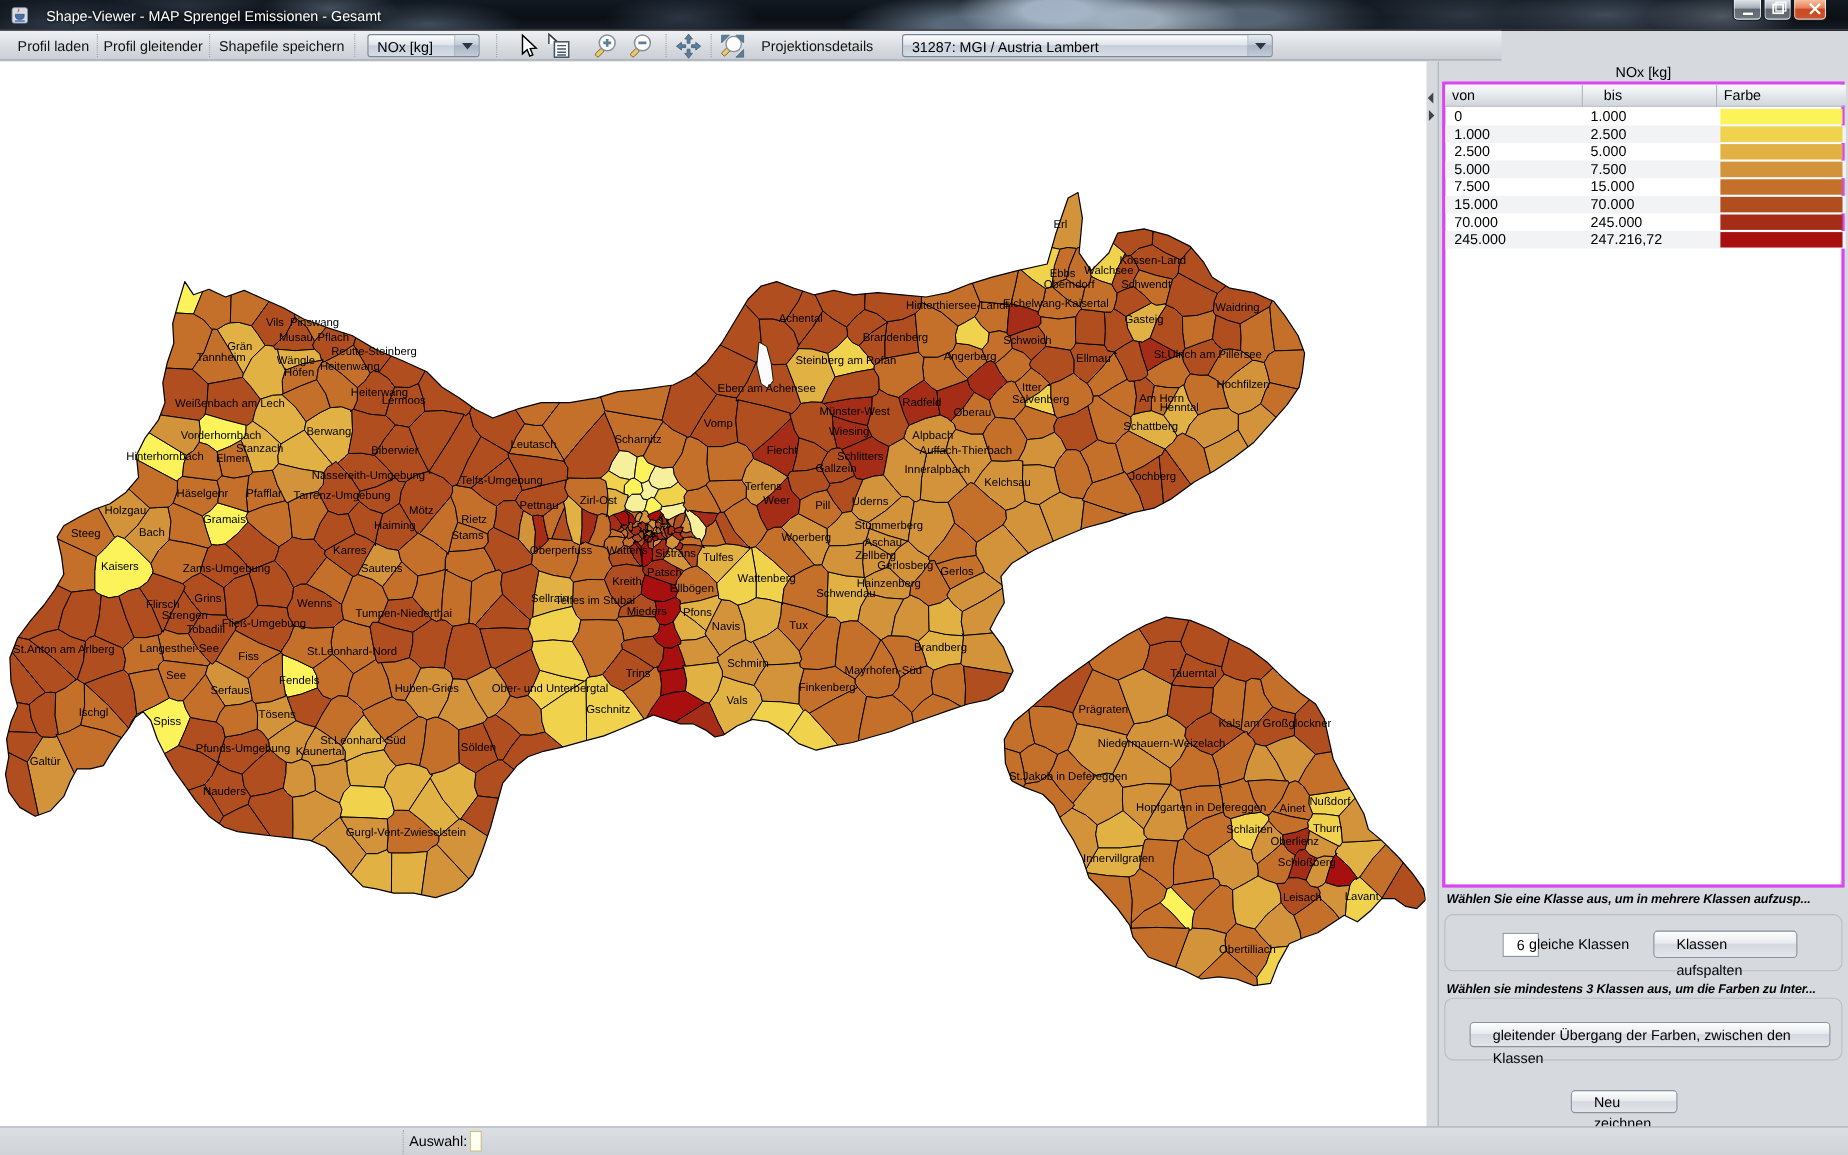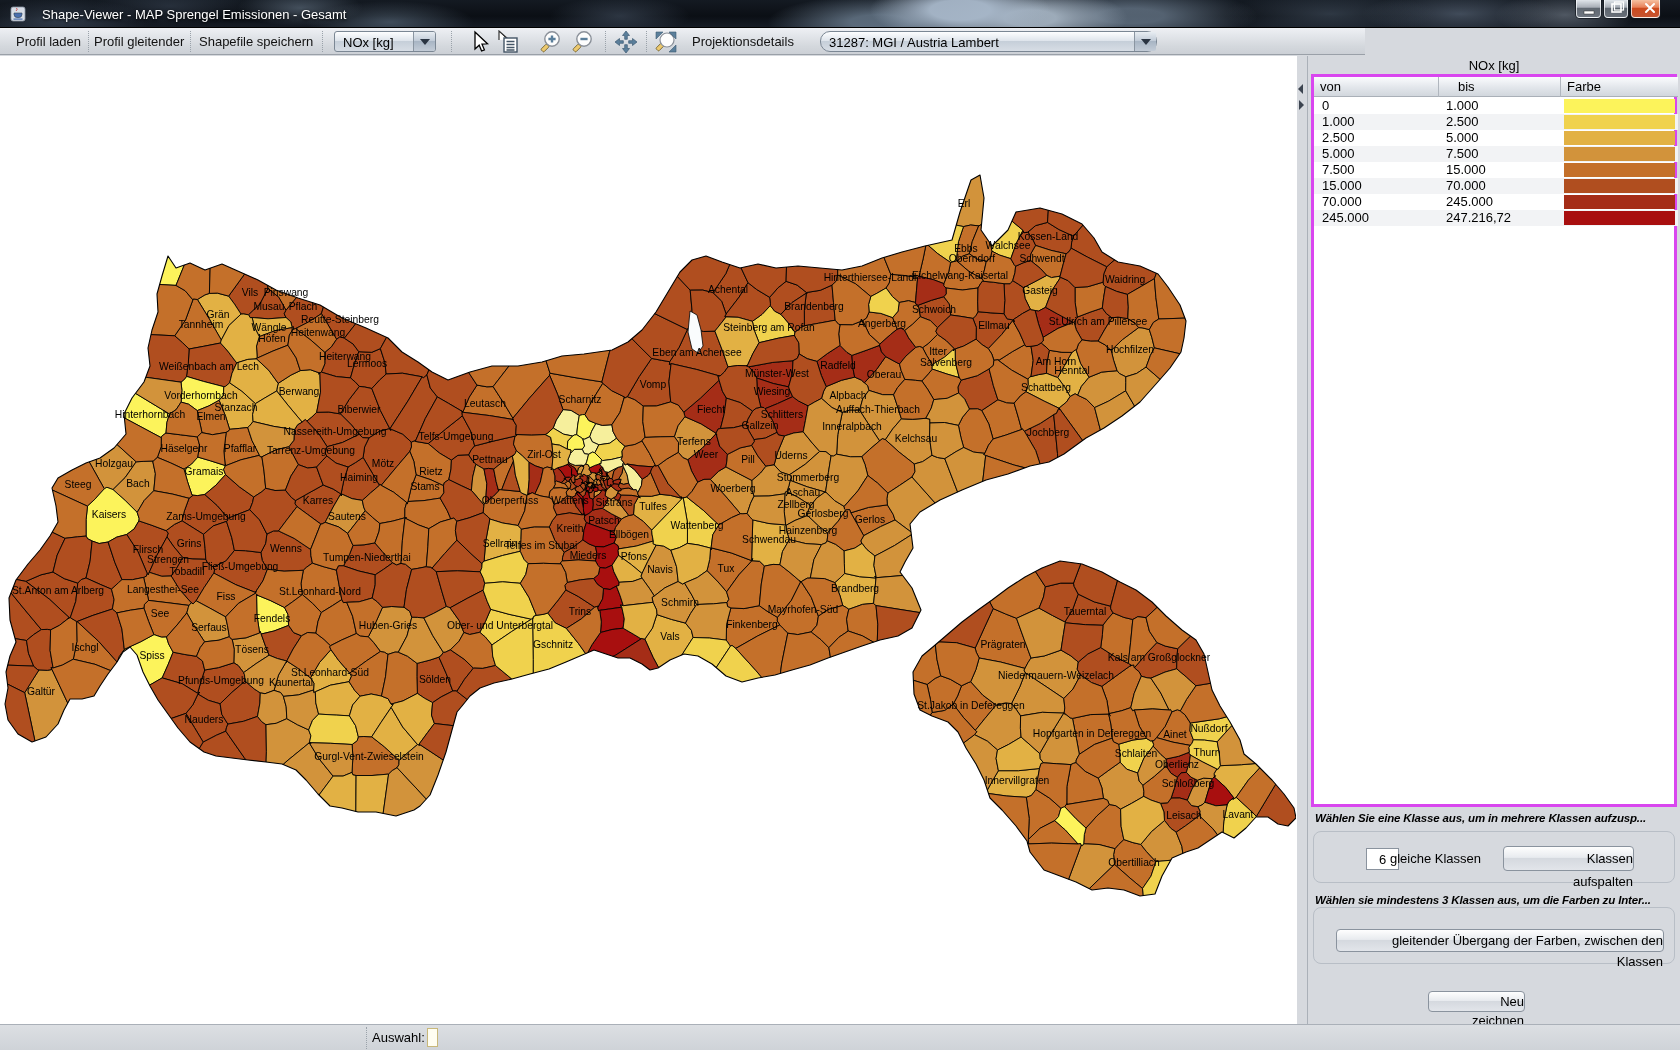--- a/index.html
+++ b/index.html
@@ -69,21 +69,21 @@
 #lthead .d { position:absolute; top:0; width:0; height:20px; border-left:1px solid #b0b6be; }
 .lrow { position:absolute; left:0; width:364px; height:16px; font-size:13px; color:#000; }
 .lrow span { position:absolute; top:0px; }
 .lrow .v1 { left:8px; } .lrow .v2 { left:132px; }
 .lrow .sw { position:absolute; left:250px; top:1px; width:111px; height:14px; }
 .odd { background:#f2f3f5; }
 
 .blabel { position:absolute; font-size:11.5px; letter-spacing:-0.15px; font-weight:bold; color:#000; white-space:nowrap;font-style:italic; }
 .gbox { position:absolute; border:1px solid #b8bec6; border-radius:8px; background:#d6d9de; }
 .sbtn { position:absolute; border:1px solid #8a939e; border-radius:4px;
-  background:linear-gradient(#fefefe, #e8ebef 45%, #d5d9df 50%, #e2e5ea); font-size:13px; color:#000; text-align:right;padding-left:20px; }
+  background:linear-gradient(#fefefe, #e8ebef 45%, #d5d9df 50%, #e2e5ea); font-size:13px; color:#000; text-align:left;padding-left:20px; }
 #tfield { position:absolute; left:52px; top:16px; width:33px; height:22px; background:#fff; border:1px solid #8a939e; font-size:13px; text-align:center; line-height:21px; }
 
 
 #statusbar { position:absolute; left:0; top:1024px; width:1680px; height:26px;
   background:linear-gradient(#dcdfe3, #cfd3d8); border-top:1px solid #aab0b8; font-size:13px; color:#000; }
 #statusbar .sep { position:absolute; left:366px; top:2px; height:22px; border-left:1px dotted #9aa2aa; }
 #selfield { position:absolute; left:427px; top:3px; width:11px; height:19px; background:#fffef2; border:1px solid #c8b87a; }
 </style>
 </head>
 <body>
@@ -150,21 +150,21 @@
     <svg class="ticon" style="left:654px" viewBox="0 0 24 24">
         <rect x="2" y="15" width="8" height="4" rx="1" transform="rotate(-45 6 17)" fill="#ecc96f" stroke="#6b5a22" stroke-width="0.8"></rect>
         <circle cx="13" cy="10" r="7" fill="#fdfdfd" stroke="#8a9099" stroke-width="1.2"></circle>
         <g fill="#5b7f9b" stroke="#3c5a72" stroke-width="0.6">
           <path d="M2 2 L9 2 L2 9 Z"></path>
           <path d="M22 2 L22 9 L15 2 Z"></path>
           <path d="M22 22 L15 22 L22 15 Z"></path>
         </g>
       </svg>
     <div class="tbtext" style="left:692px">Projektionsdetails</div>
-    <div class="combo" style="left:820px; width:337px;border-radius:10px;">
+    <div class="combo" style="left:820px; width:337px;">
         <span class="ctext">31287: MGI / Austria Lambert</span>
         <span class="carr"></span>
       </div>
   </div>
 
   <div id="maparea">
 <svg width="1296" height="967" viewBox="0 0 1296 967" style="position:absolute;top:0;left:0">
 <defs>
           <clipPath id="ntc">
             <path d="M168,256 176,268 190,263 205,270 222,264 240,272 258,280 276,290 298,298 320,305 342,318 366,328 388,338 402,352 418,362 432,372 448,380 470,372 492,366 518,366 542,362 562,356 584,354 612,350 628,342 642,330 656,312 668,292 680,272 692,260 706,256 722,262 740,268 758,264 776,268 798,266 820,268 842,270 862,266 882,258 902,252 925,246 952,240 960,212 971,180 980,175 984,198 981,230 992,246 1008,230 1016,212 1040,208 1062,214 1082,224 1094,238 1102,252 1118,262 1140,266 1158,274 1168,287 1180,305 1186,321 1184,338 1181,352 1170,368 1156,384 1140,402 1122,416 1104,428 1086,438 1064,454 1049,462 1030,466 1008,474 986,480 962,490 940,500 920,512 910,524 913,548 905,562 900,572 912,588 921,610 912,628 898,636 880,640 862,646 845,652 828,658 810,665 792,670 775,675 758,678 742,682 726,676 712,664 698,656 684,654 670,660 658,668 650,670 642,664 630,658 618,658 606,654 594,650 580,656 566,662 549,669 530,674 512,679 494,683 480,688 470,696 462,706 457,712 452,730 446,752 438,775 430,795 420,806 414,810 396,816 376,812 358,812 342,808 330,806 318,794 306,780 296,770 282,764 266,762 248,760 232,758 216,756 204,752 190,742 178,728 168,714 158,700 150,686 143,672 137,655 130,647 123,652 117,662 108,674 100,686 94,696 82,699 70,699 64,710 58,724 46,737 32,742 18,734 8,720 5,704 8,688 6,672 10,656 16,642 10,620 9,598 16,580 28,564 40,550 50,536 58,522 56,506 52,488 58,478 72,470 86,463 100,458 114,448 126,434 124,414 132,398 144,382 150,366 148,348 152,330 158,312 157,294 162,276Z"></path>

